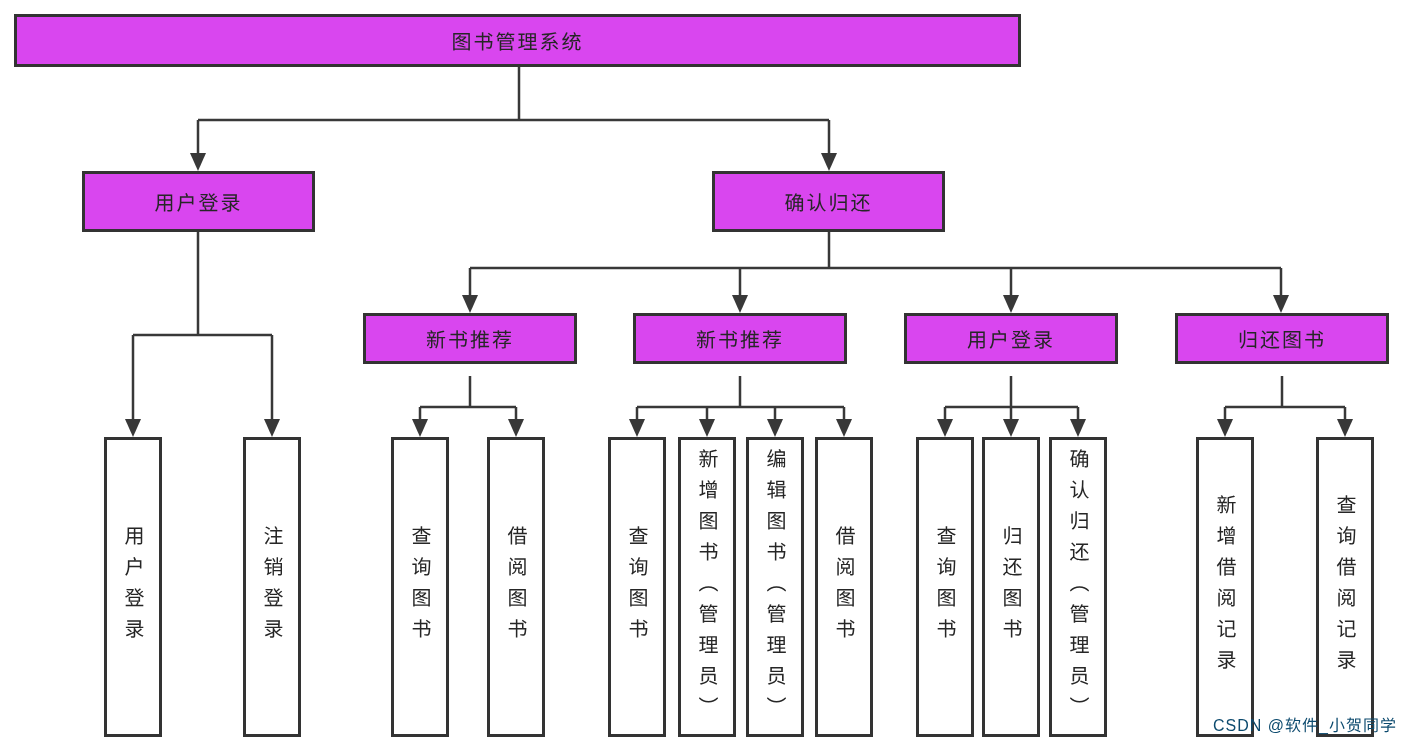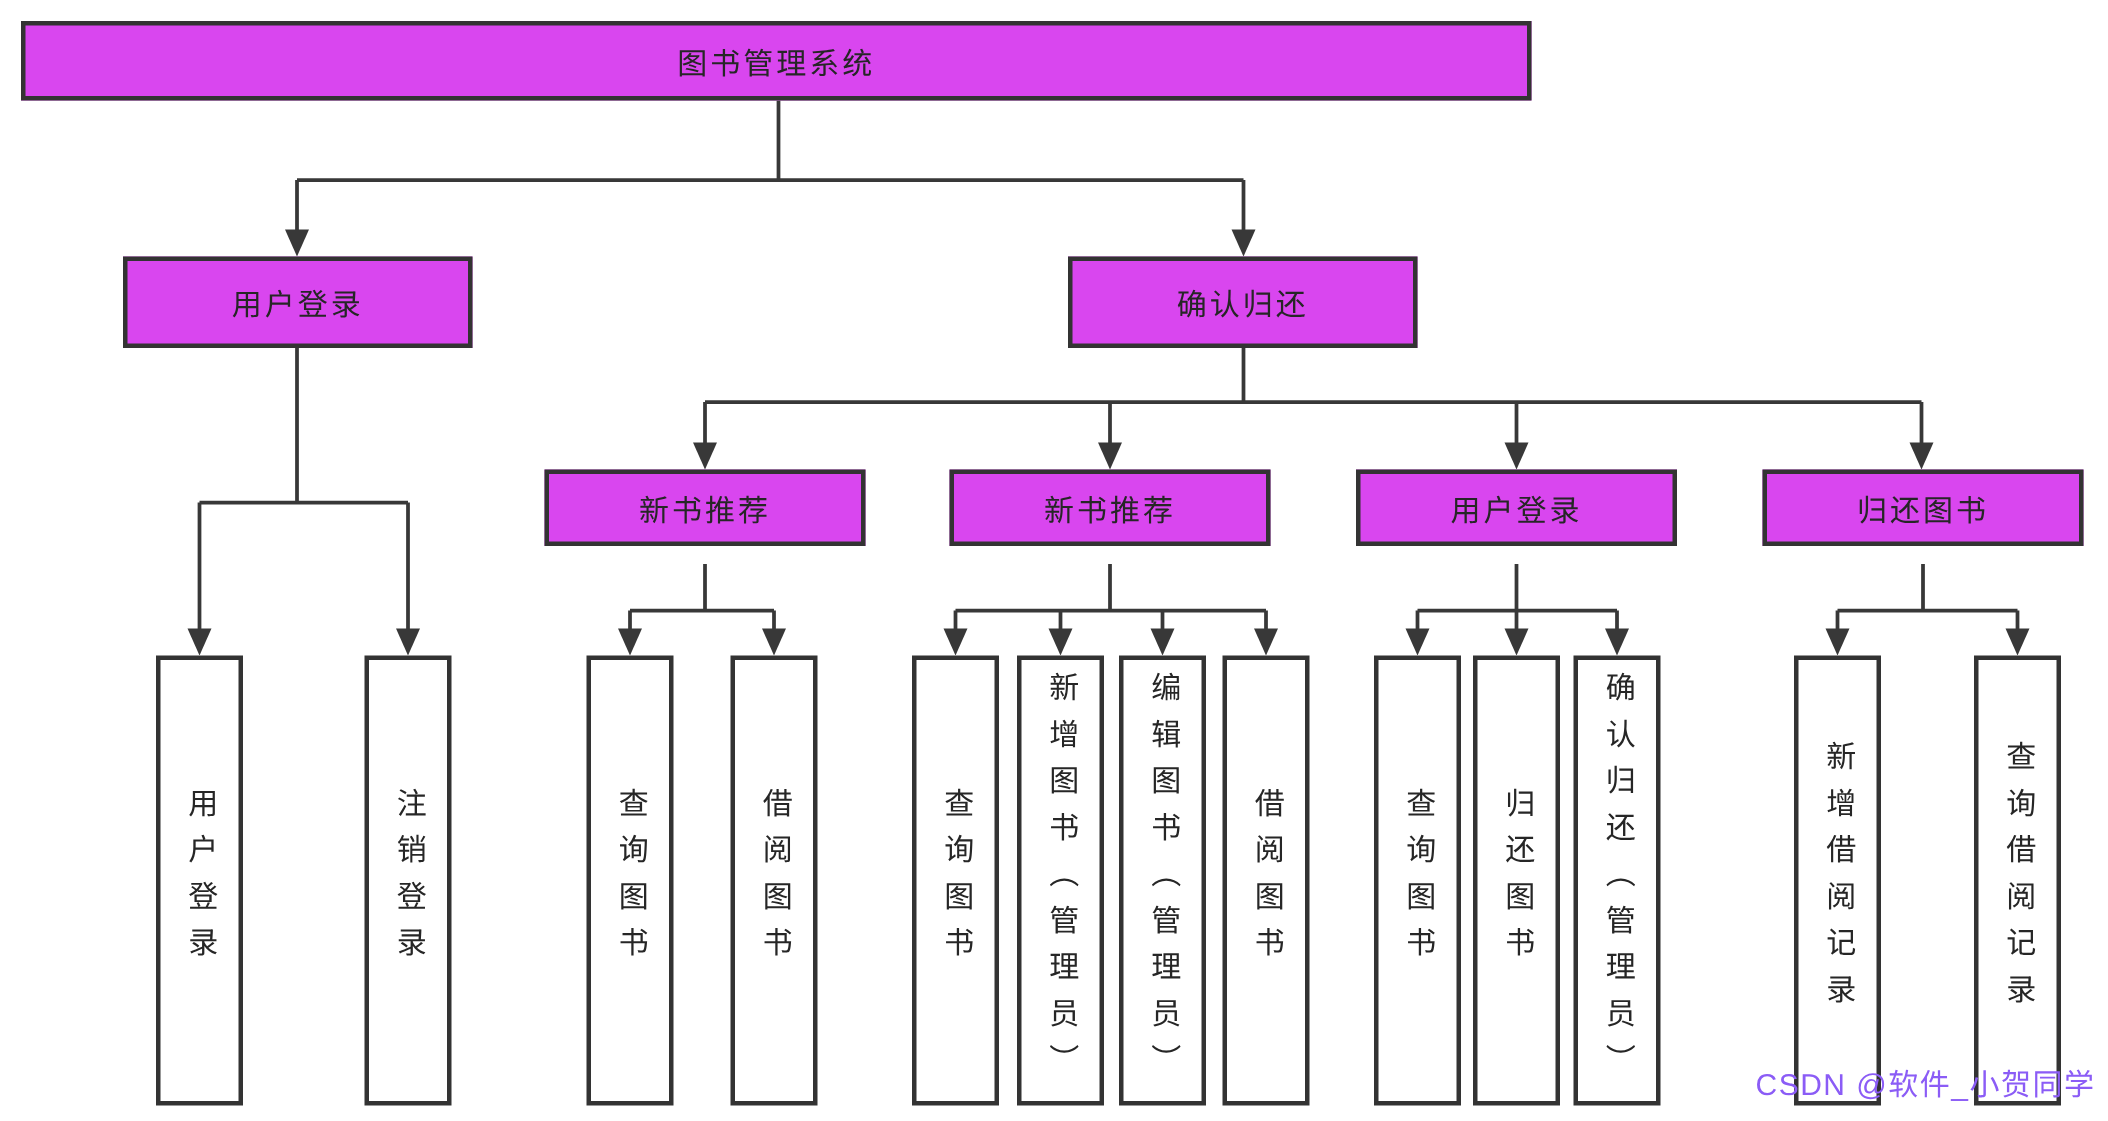--- a/index.html
+++ b/index.html
@@ -63,22 +63,22 @@
     font-size: 20px;
     letter-spacing: 11px;
     line-height: 1;
     color: #262626;
     white-space: nowrap;
   }
   .watermark {
     position: absolute;
     right: 8px;
     bottom: 11px;
-    font-size: 20px;
-    color: #8b5cf6;
+    font-size: 16px;
+    color: #0c4a6e;
     letter-spacing: 1px;
     z-index: 3;
     white-space: nowrap;
   }
 </style>
 </head>
 <body>
 
 <div class="canvas">
 

